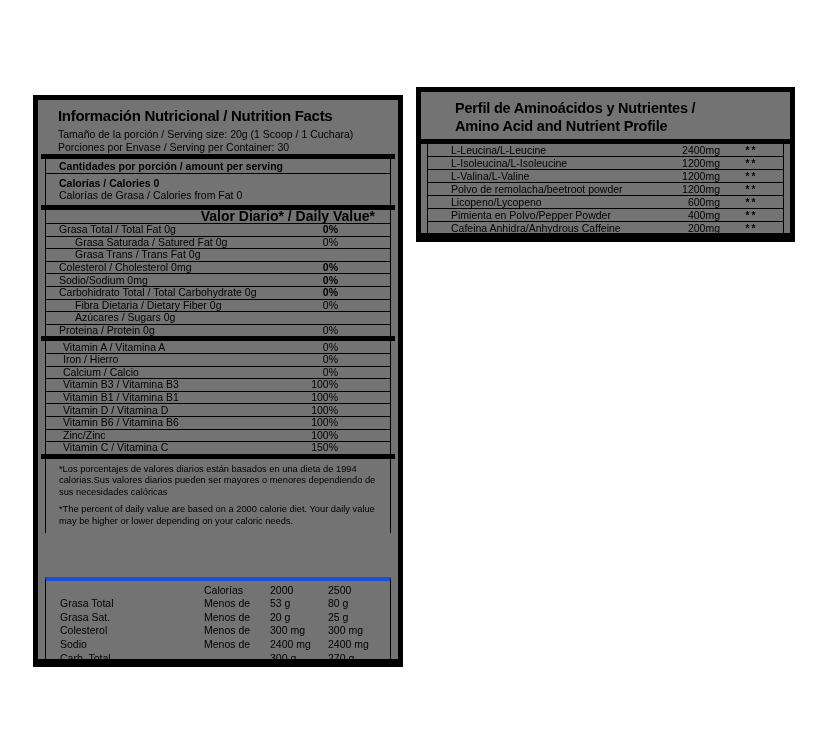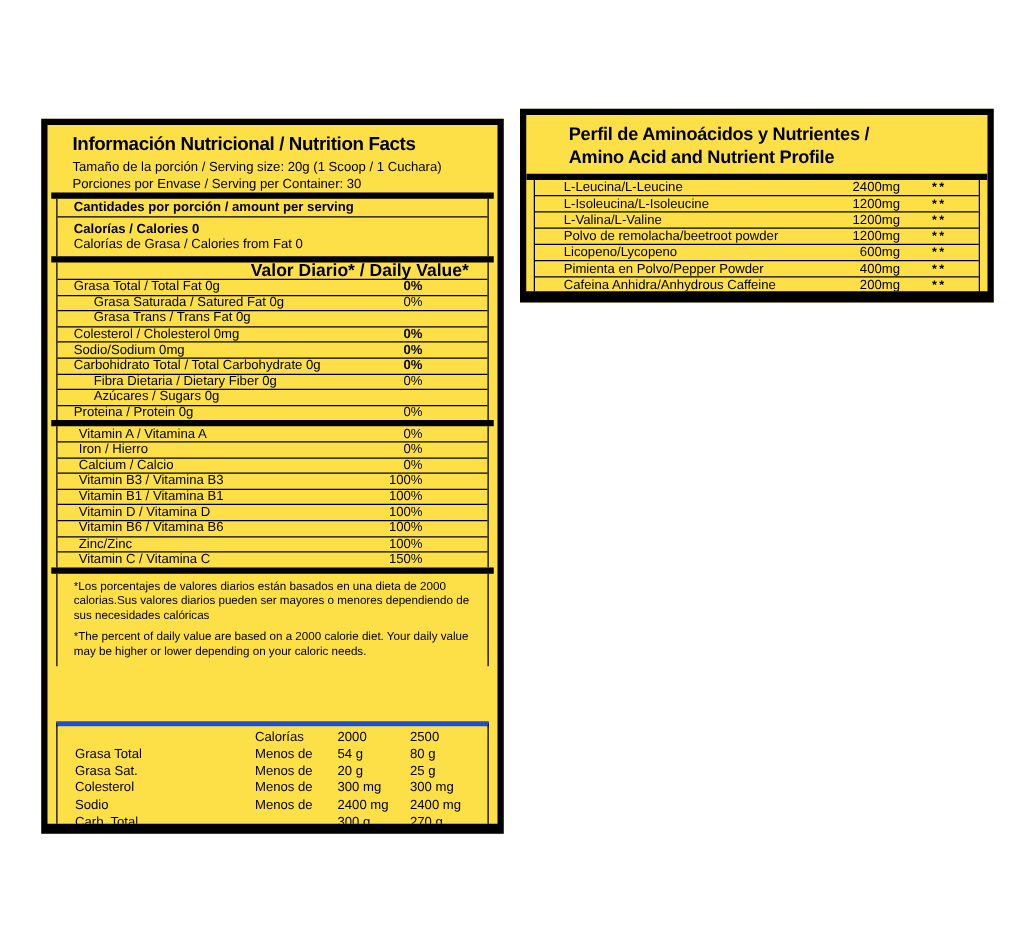--- a/index.html
+++ b/index.html
@@ -2,21 +2,21 @@
 <html><head>
 <meta charset="utf-8">
 <style>
   html,body{margin:0;padding:0;}
   body{
     width:822px;height:749px;position:relative;background:#ffffff;
     font-family:"Liberation Sans","DejaVu Sans",sans-serif;color:#000;
     -webkit-font-smoothing:antialiased;
   }
   .panel{
-    position:absolute;background:#fde047;border:5px solid #000;
+    position:absolute;background:#737373;border:5px solid #000;
     box-sizing:border-box;overflow:hidden;
   }
   #nutrition-panel{left:33px;top:95px;width:370px;height:572px;border-bottom-width:8px;padding:0 3px;}
   #amino-panel{left:416px;top:87px;width:379px;height:155px;border-bottom-width:9px;}
 
   .bar{height:5px;background:#000;}
 
   
   .np-header{padding:7px 10px 0 17px;height:54px;box-sizing:border-box;}
   .np-title{font-size:15px;font-weight:bold;letter-spacing:-0.3px;white-space:nowrap;margin-bottom:4px;}
@@ -167,36 +167,36 @@
       </div>
       <div class="nrow vrow">
         <span class="nlabel">Vitamin C / Vitamina C</span>
         <span class="ndv">150%</span>
       </div>
     </div>
 
   <div class="bar"></div>
 
   <div class="boxed footnotes">
-    <p>*Los porcentajes de valores diarios están basados en una dieta de 2000 calorias.Sus valores diarios pueden ser mayores o menores dependiendo de sus necesidades calóricas</p>
+    <p>*Los porcentajes de valores diarios están basados en una dieta de 1994 calorias.Sus valores diarios pueden ser mayores o menores dependiendo de sus necesidades calóricas</p>
     <p>*The percent of daily value are based on a 2000 calorie diet. Your daily value may be higher or lower depending on your caloric needs.</p>
   </div>
 
   <div class="boxed ref-table">
     <div class="rt-row">
       <span class="rt-c1"></span>
       <span class="rt-c2">Calorías</span>
       <span class="rt-c3">2000</span>
       <span class="rt-c4">2500</span>
     </div>
     <div id="ref-table-body">
         <div class="rt-row">
           <span class="rt-c1">Grasa Total</span>
           <span class="rt-c2">Menos de</span>
-          <span class="rt-c3">54 g</span>
+          <span class="rt-c3">53 g</span>
           <span class="rt-c4">80 g</span>
         </div>
         <div class="rt-row">
           <span class="rt-c1">Grasa Sat.</span>
           <span class="rt-c2">Menos de</span>
           <span class="rt-c3">20 g</span>
           <span class="rt-c4">25 g</span>
         </div>
         <div class="rt-row">
           <span class="rt-c1">Colesterol</span>

